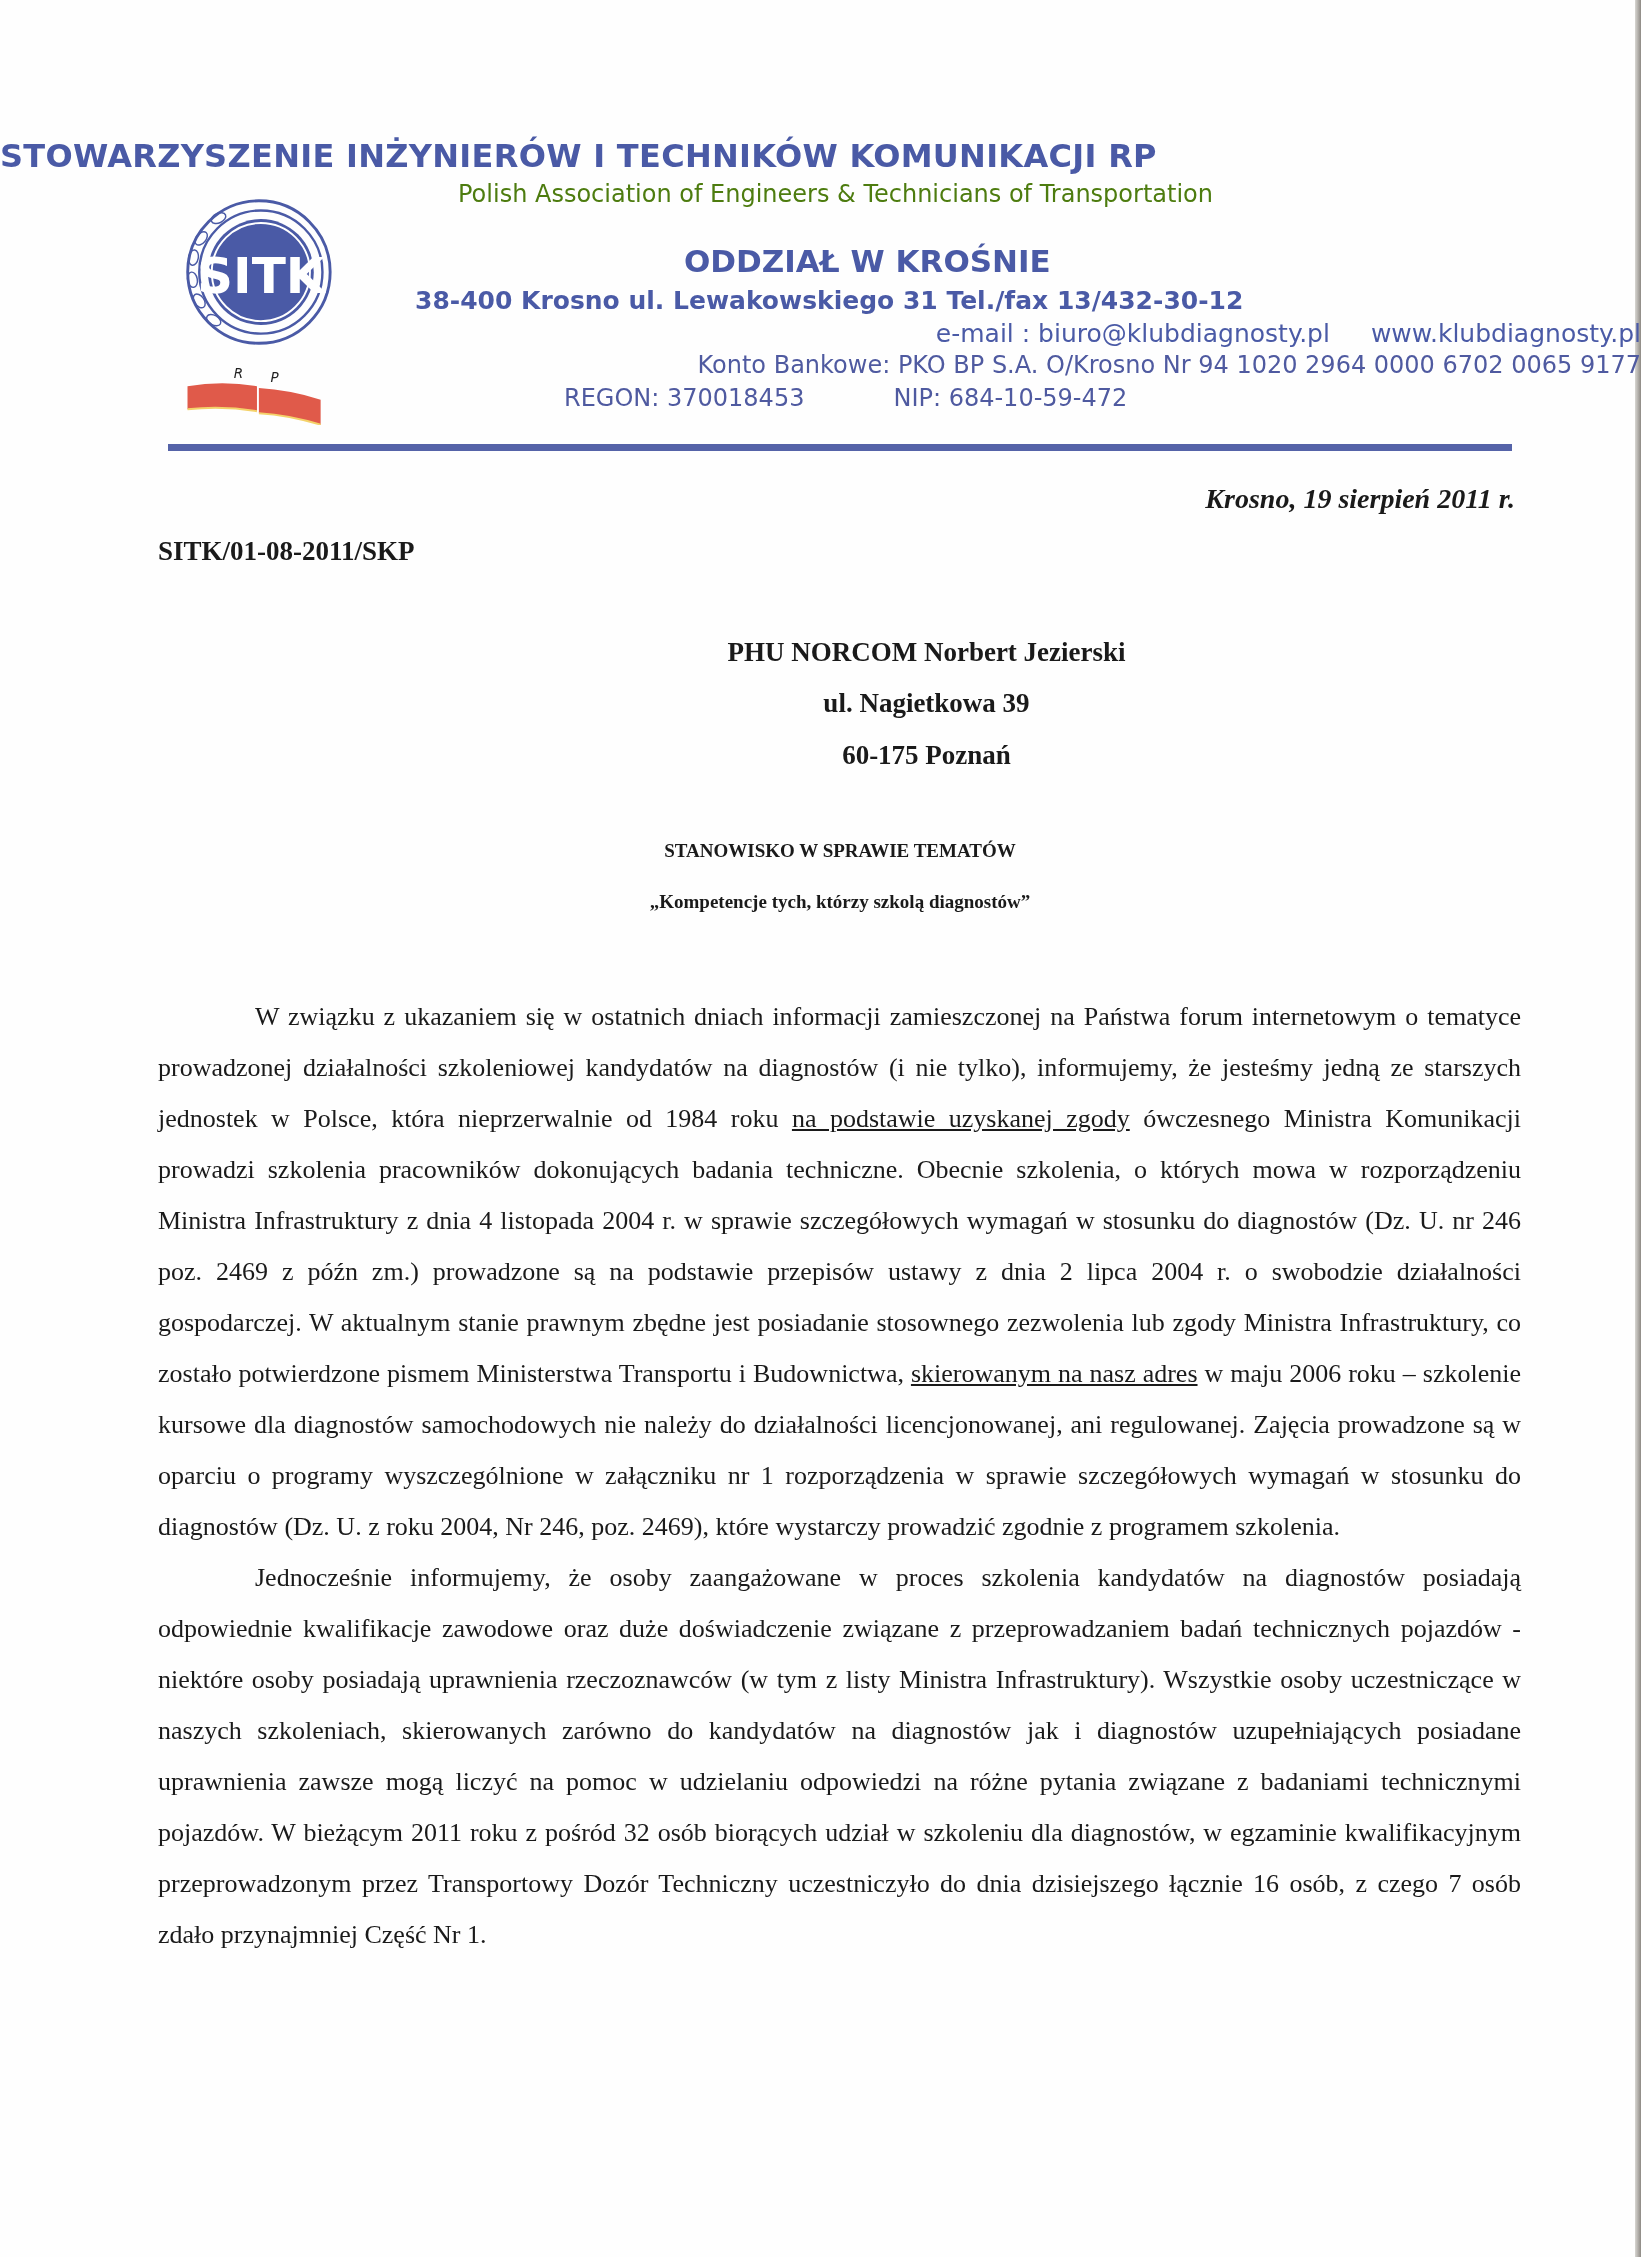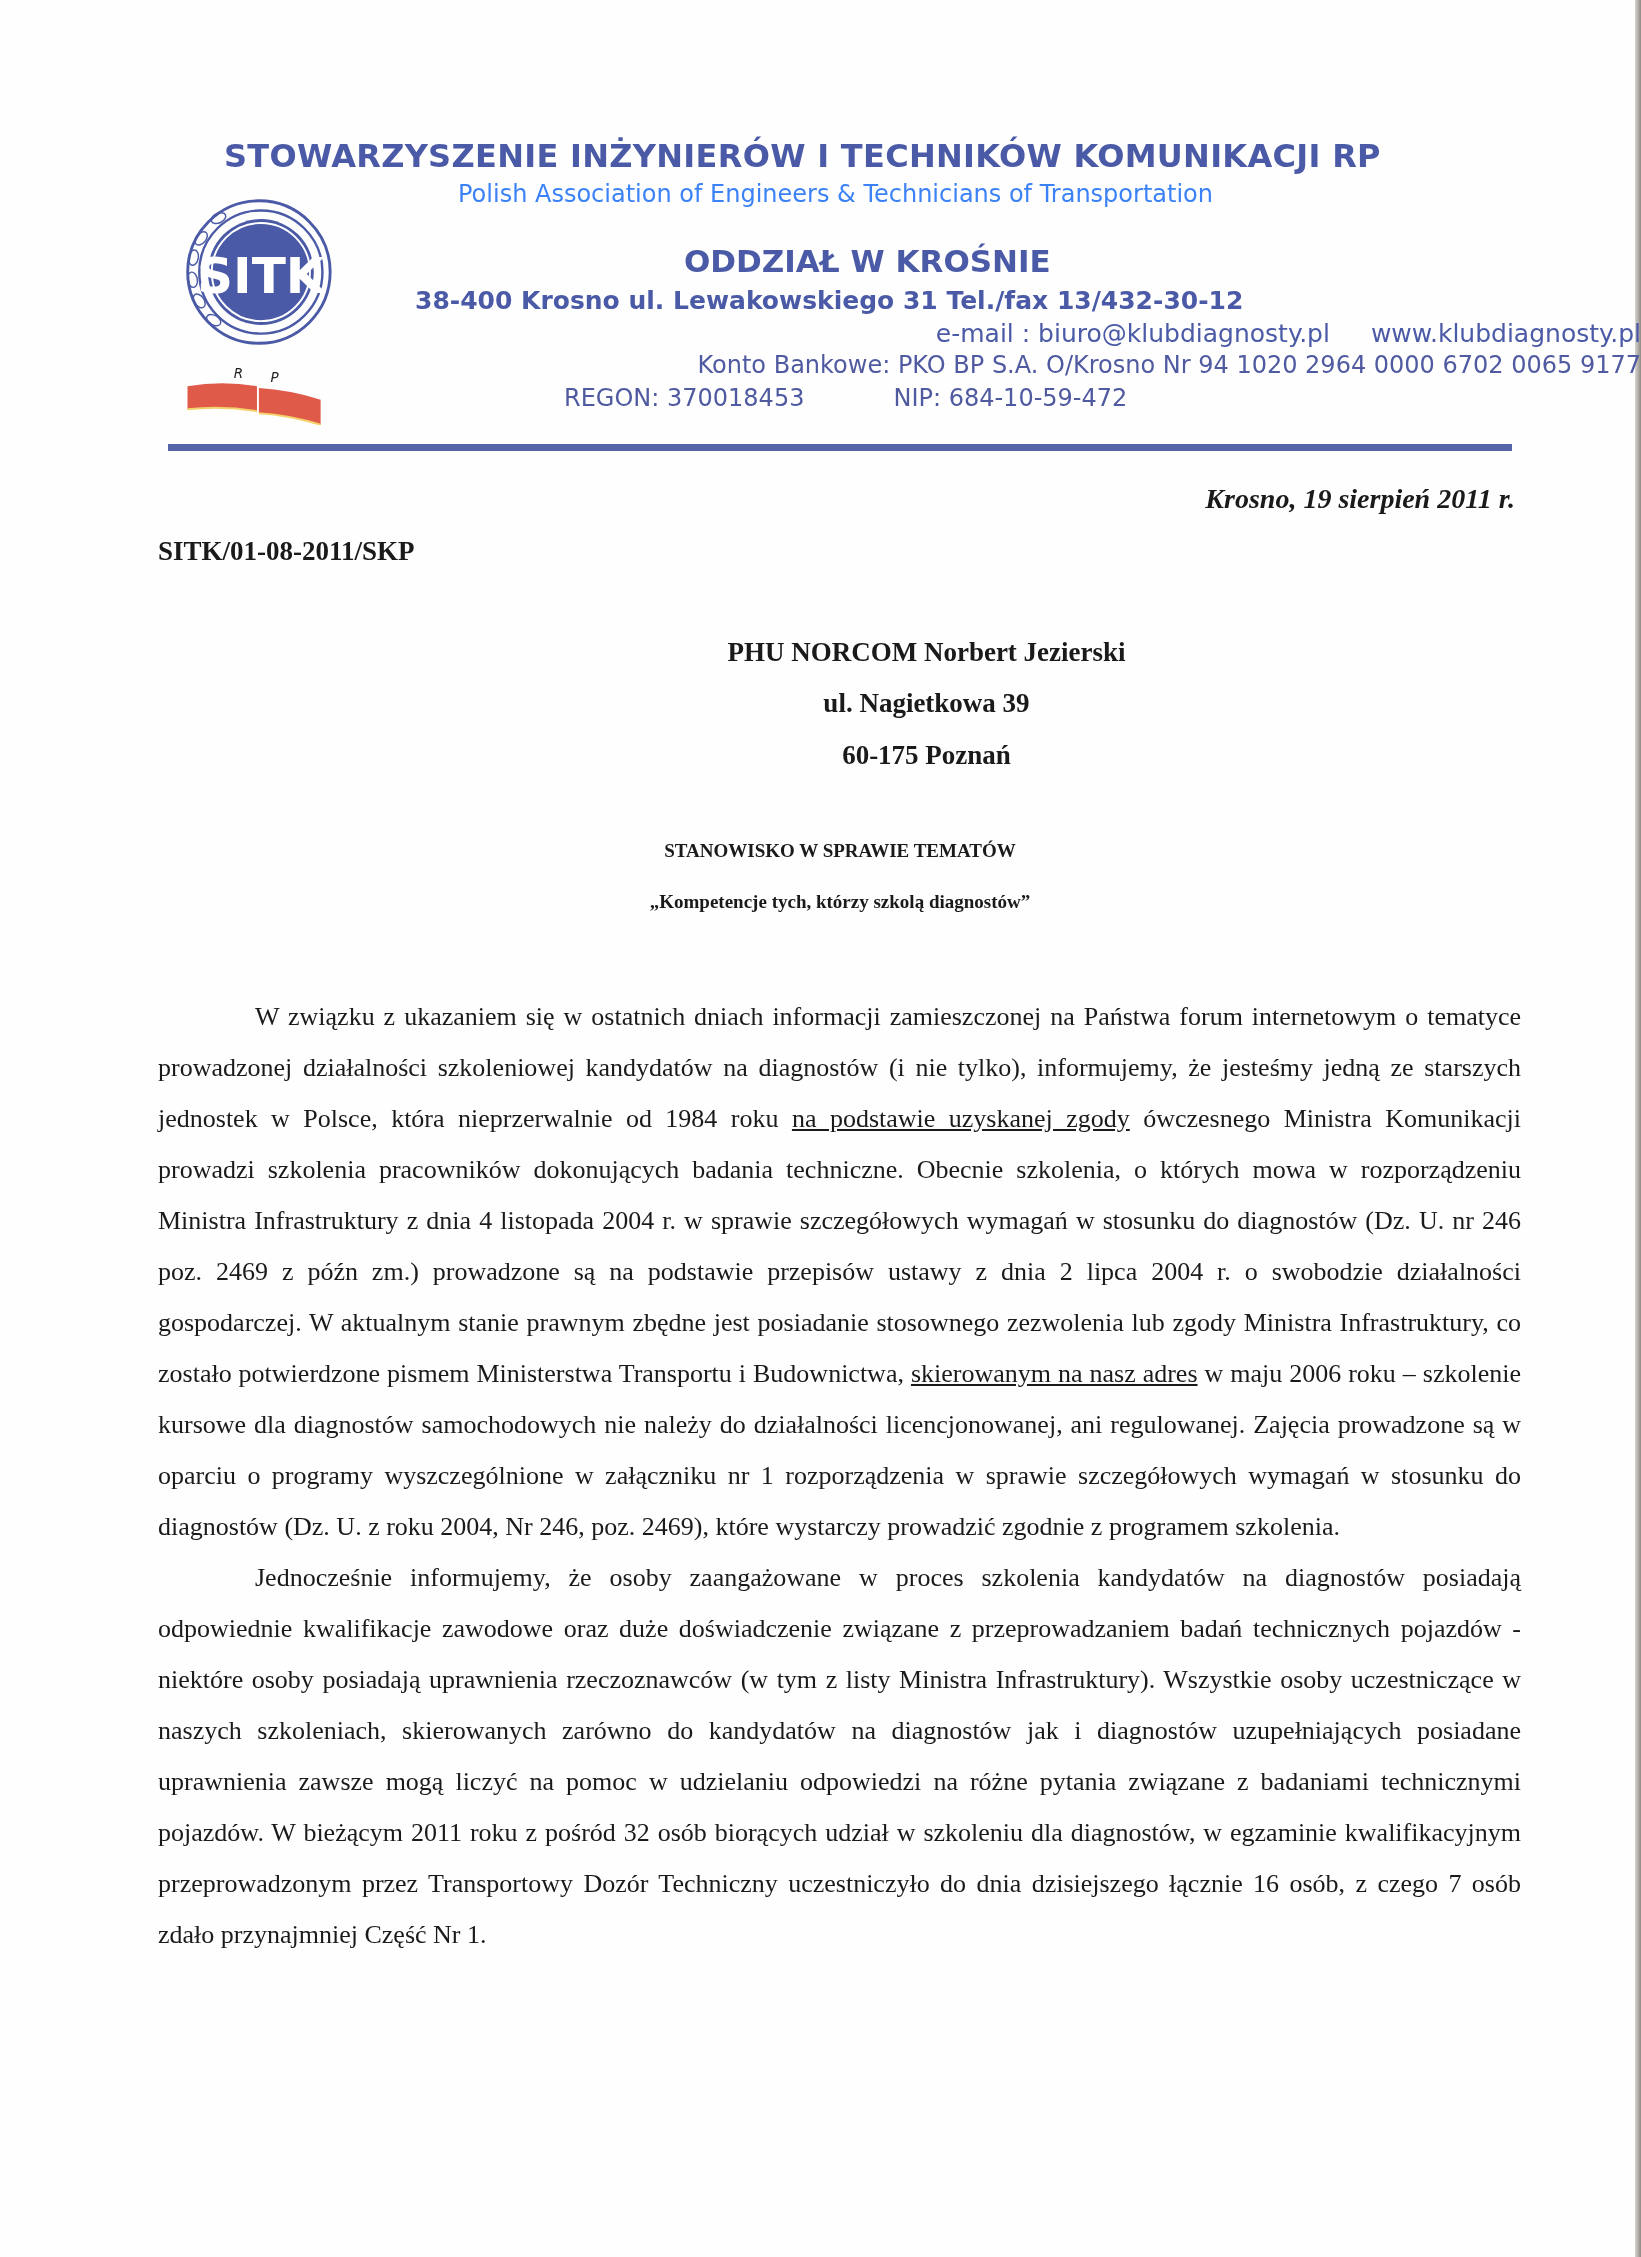--- a/index.html
+++ b/index.html
@@ -1,22 +1,22 @@
 <!DOCTYPE html>
 <html><head>
 <meta charset="utf-8">
 <style>
   html, body { margin: 0; padding: 0; background: #ffffff; }
   body { width: 1641px; height: 2257px; position: relative; overflow: hidden; }
   .page { position: absolute; left: 0; top: 0; width: 1641px; height: 2257px; background: #fefefe; }
   .scan-edge { position: absolute; right: 0; top: 0; width: 5.8px; height: 2257px; background: linear-gradient(to right, #d8d6d2, #8e8a84); }
 
   .hdr { position: absolute; left: 0; width: 1641px; text-align: center; color: #4a5aa6; font-family: "DejaVu Sans", sans-serif; }
-  .hdr-title { top: 137px; font-size: 32px; font-weight: bold; letter-spacing: 0.3px; padding-left: 224px; box-sizing: border-box; text-align: left; }
-  .hdr-sub { top: 180px; font-size: 24px; font-weight: normal; color: #3b82f6; padding-left: 458px; box-sizing: border-box; text-align: left; }
+  .hdr-title { top: 137px; font-size: 32px; font-weight: bold; letter-spacing: 0.3px; box-sizing: border-box; text-align: left; }
+  .hdr-sub { top: 180px; font-size: 24px; font-weight: normal; color: #4d7c0f; padding-left: 458px; box-sizing: border-box; text-align: left; }
   .hdr-branch { top: 243px; font-size: 31px; font-weight: bold; padding-left: 684px; box-sizing: border-box; text-align: left; }
   .hdr-addr { top: 286px; font-size: 25px; font-weight: bold; padding-left: 415px; box-sizing: border-box; text-align: left; }
   .hdr-mail { top: 319px; font-size: 25px; font-weight: normal; padding-left: 431px; box-sizing: border-box; text-align: right; }
   .hdr-mail .gap { display: inline-block; width: 41px; }
   .hdr-bank { top: 351px; font-size: 24px; color: #4f5aa0; padding-left: 346px; box-sizing: border-box; text-align: right; }
   .hdr-ids { top: 384px; font-size: 24px; color: #4f5aa0; padding-left: 564px; box-sizing: border-box; text-align: left; }
   .hdr-ids .gap { display: inline-block; width: 89px; }
 
   .logo { position: absolute; left: 180px; top: 195px; width: 154px; height: 156px; }
   .flag { position: absolute; left: 174px; top: 357px; width: 164px; height: 68px; }

